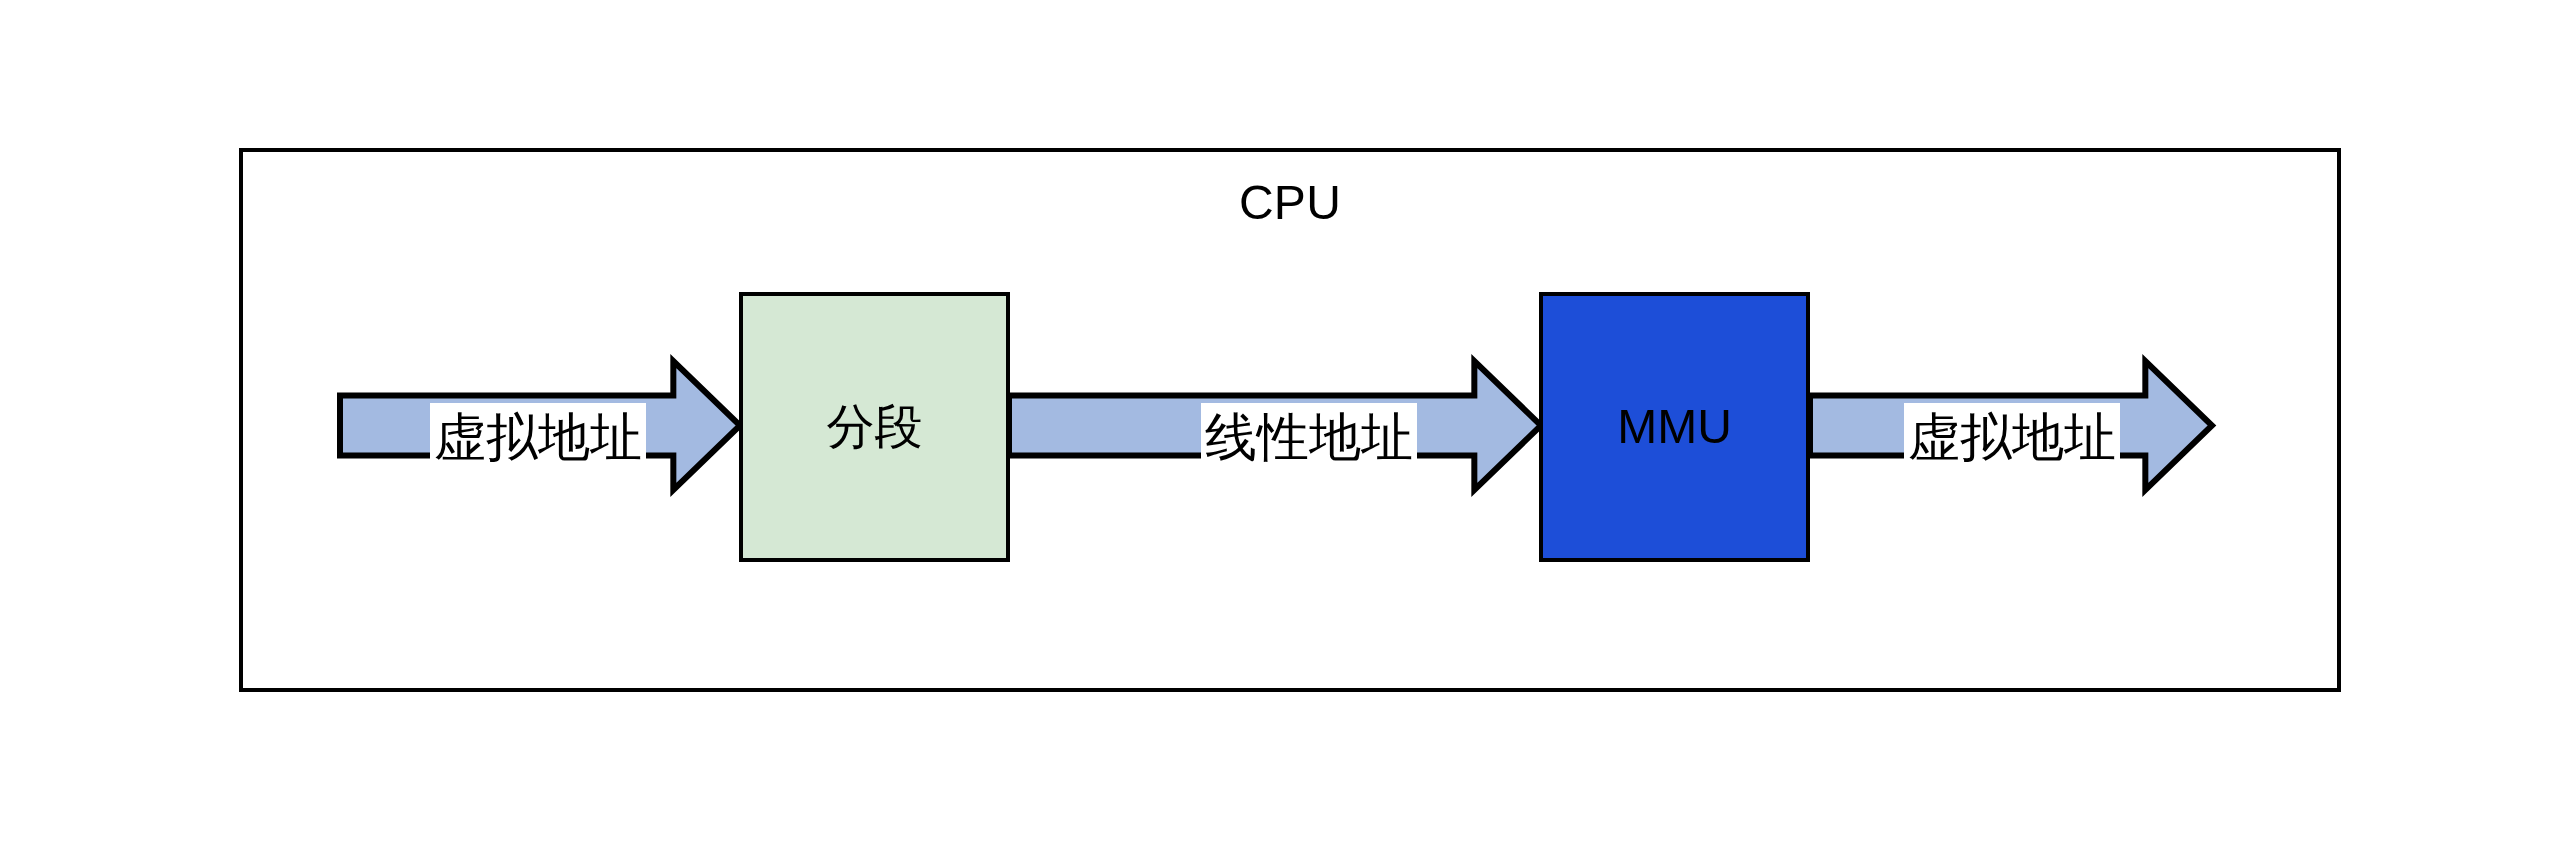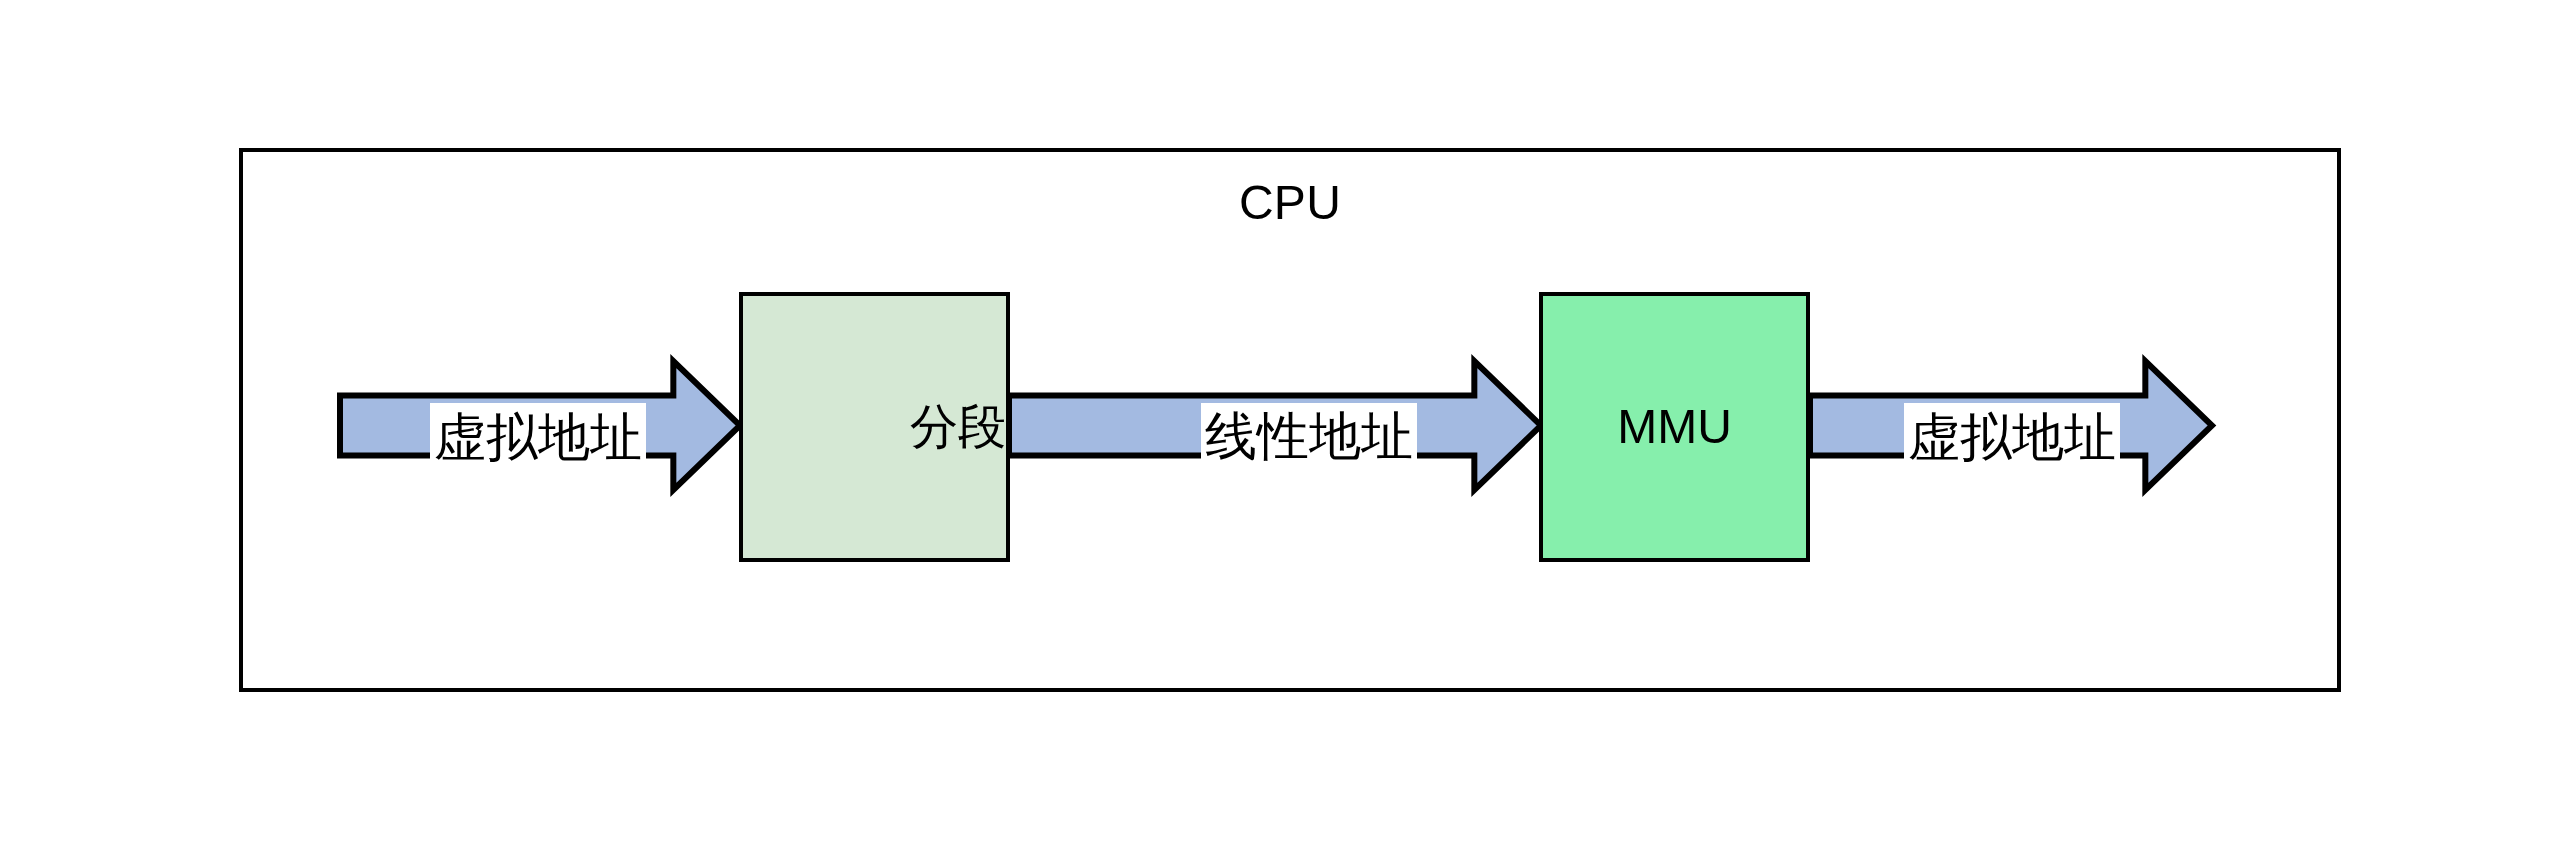--- a/index.html
+++ b/index.html
@@ -56,28 +56,27 @@
     line-height: 1;
     color: #000000;
     white-space: nowrap;
   }
   #box-segmentation {
     left: 739px;
     top: 292px;
     width: 271px;
     height: 270px;
     background: #d5e8d4;
-    justify-content: flex-end;
   }
   #box-mmu {
     left: 1539px;
     top: 292px;
     width: 271px;
     height: 270px;
-    background: #86efac;
+    background: #1d4ed8;
   }
 
   
   .arrow-wrap {
     position: absolute;
     z-index: 2;
   }
   .arrow-wrap svg {
     display: block;
     width: 100%;
@@ -101,21 +100,21 @@
     padding: 1.3px 4px;
     white-space: nowrap;
   }
 
   
   #arrow-virtual   { left: 336px;  top: 355px; width: 408px; height: 141px; }
   #label-virtual   { left: 430px;  top: 403px; }
 
   
   #arrow-linear    { left: 1005px; top: 355px; width: 540px; height: 141px; }
-  #label-linear    { left: 1201px; top: 403px; font-family: Liberation Serif, serif; }
+  #label-linear    { left: 1201px; top: 403px; }
 
   
   #arrow-physical  { left: 1806px; top: 355px; width: 410px; height: 141px; }
   #label-physical  { left: 1904px; top: 403px; }
 </style>
 </head>
 <body>
 
 <div id="stage">
 

